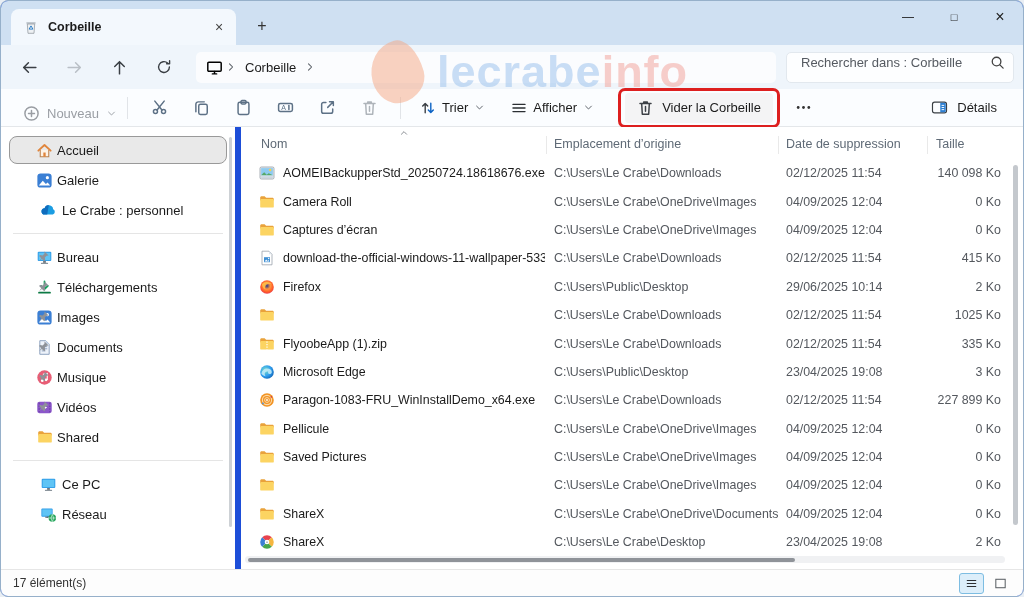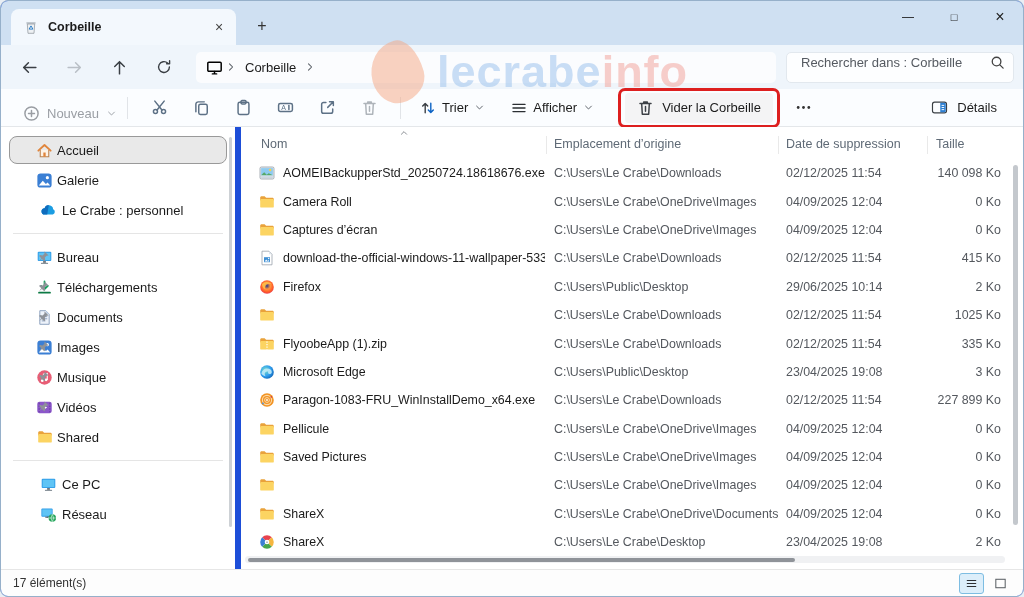--- a/index.html
+++ b/index.html
@@ -381,42 +381,42 @@
     <span class="ic pin">
             <svg viewBox="0 0 16 16" width="14" height="14" fill="currentColor">
               <path d="M9.8 1.6l4.6 4.6-2.3.5-2 2 .4 3-1.1 1.1-2.6-2.6-3.2 2.5 2.5-3.2L3.5 6.9l1.1-1.1 3 .4 2-2z"></path>
             </svg>
           </span>
   </div>
         <div class="sb-item">
 
     <span class="ic">
             <svg viewBox="0 0 16 16" width="17" height="17">
+              <rect x="1.3" y="1.3" width="13.4" height="13.4" rx="3" fill="#3b7fd4"></rect>
+              <circle cx="10.7" cy="5.3" r="1.5" fill="#fff"></circle>
+              <path d="M2.6 12.7l3.8-4.4 2.9 3.1 1.6-1.5 2.5 2.8z" fill="#fff"></path>
+            </svg>
+          </span>
+    <span class="sb-label">Images</span>
+    <span class="ic pin">
+            <svg viewBox="0 0 16 16" width="14" height="14" fill="currentColor">
+              <path d="M9.8 1.6l4.6 4.6-2.3.5-2 2 .4 3-1.1 1.1-2.6-2.6-3.2 2.5 2.5-3.2L3.5 6.9l1.1-1.1 3 .4 2-2z"></path>
+            </svg>
+          </span>
+  </div>
+        <div class="sb-item">
+
+    <span class="ic">
+            <svg viewBox="0 0 16 16" width="17" height="17">
               <path d="M3.6 1.6h5.6l3.2 3.2v9.6H3.6z" fill="#eef3fa" stroke="#8aa0bd" stroke-width=".9"></path>
               <path d="M9.2 1.6l3.2 3.2H9.2z" fill="#c9d8ea"></path>
               <path d="M5.4 7.2h5.2M5.4 9.2h5.2M5.4 11.2h3.4" stroke="#8aa0bd" stroke-width=".9"></path>
             </svg>
           </span>
     <span class="sb-label">Documents</span>
-    <span class="ic pin">
-            <svg viewBox="0 0 16 16" width="14" height="14" fill="currentColor">
-              <path d="M9.8 1.6l4.6 4.6-2.3.5-2 2 .4 3-1.1 1.1-2.6-2.6-3.2 2.5 2.5-3.2L3.5 6.9l1.1-1.1 3 .4 2-2z"></path>
-            </svg>
-          </span>
-  </div>
-        <div class="sb-item">
-
-    <span class="ic">
-            <svg viewBox="0 0 16 16" width="17" height="17">
-              <rect x="1.3" y="1.3" width="13.4" height="13.4" rx="3" fill="#3b7fd4"></rect>
-              <circle cx="10.7" cy="5.3" r="1.5" fill="#fff"></circle>
-              <path d="M2.6 12.7l3.8-4.4 2.9 3.1 1.6-1.5 2.5 2.8z" fill="#fff"></path>
-            </svg>
-          </span>
-    <span class="sb-label">Images</span>
     <span class="ic pin">
             <svg viewBox="0 0 16 16" width="14" height="14" fill="currentColor">
               <path d="M9.8 1.6l4.6 4.6-2.3.5-2 2 .4 3-1.1 1.1-2.6-2.6-3.2 2.5 2.5-3.2L3.5 6.9l1.1-1.1 3 .4 2-2z"></path>
             </svg>
           </span>
   </div>
         <div class="sb-item">
 
     <span class="ic">
             <svg viewBox="0 0 16 16" width="17" height="17">

